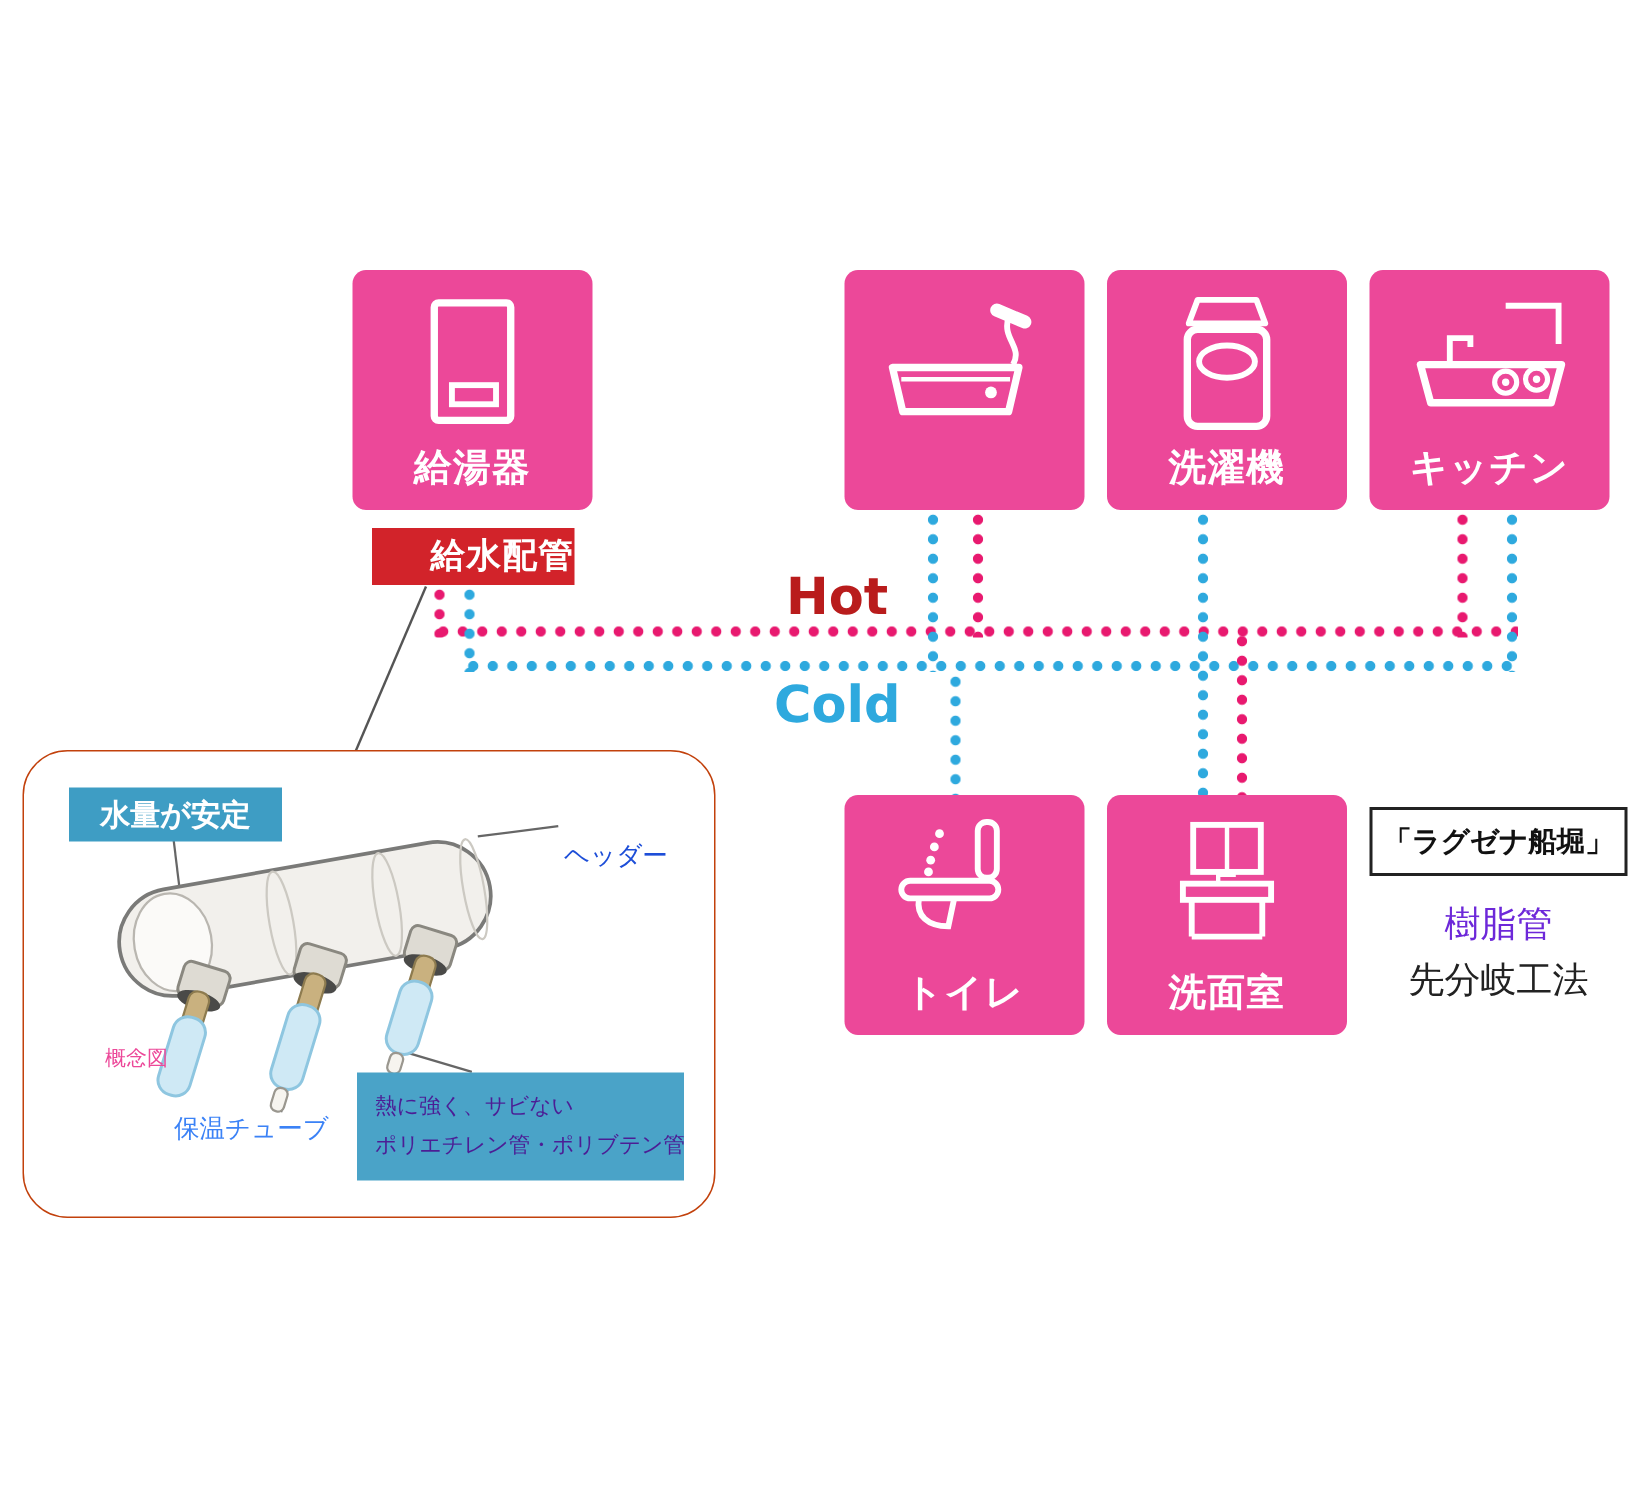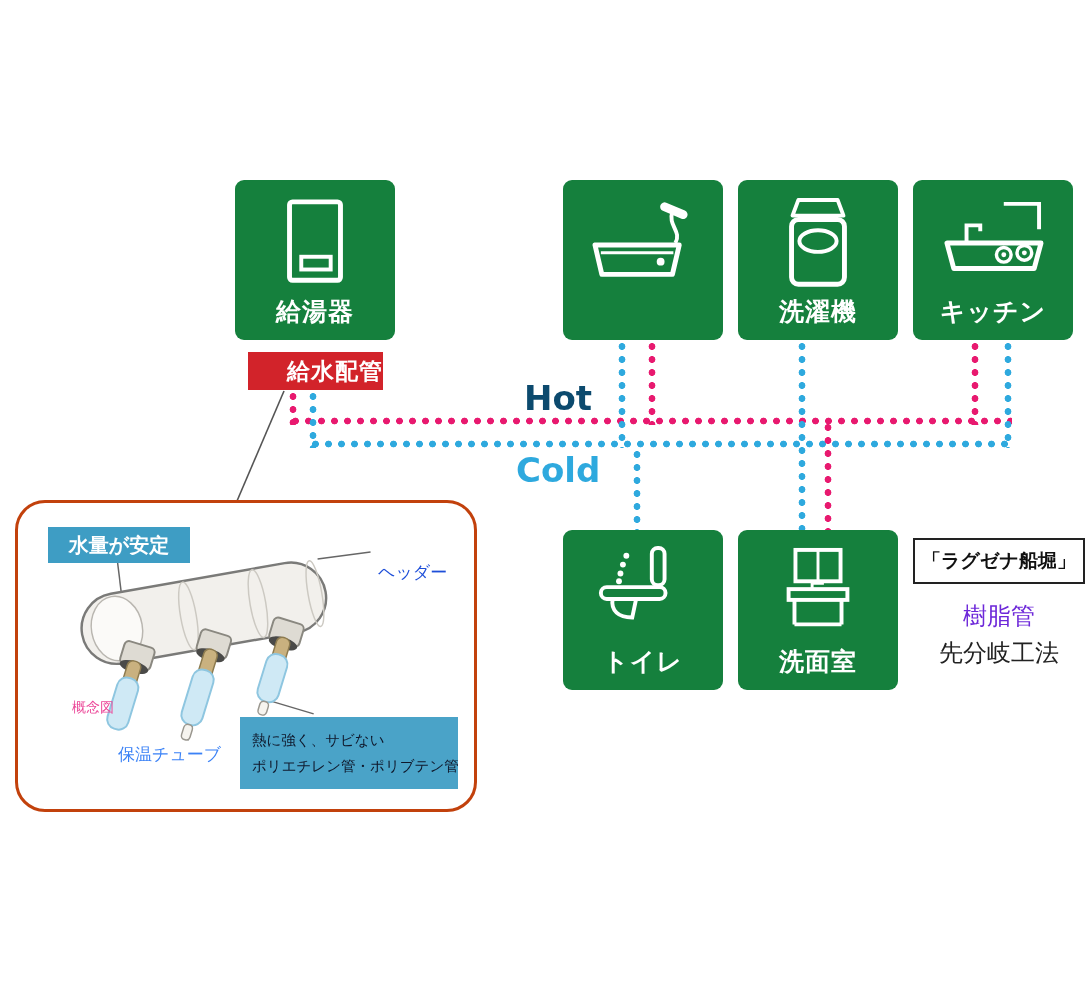--- a/index.html
+++ b/index.html
@@ -1,61 +1,61 @@
 <!DOCTYPE html>
 <html><head>
 <meta charset="utf-8">
 <style>
   * { margin:0; padding:0; box-sizing:border-box; }
   html,body { background:#fff; }
   body { font-family:"DejaVu Sans","Liberation Sans",sans-serif; }
   .canvas { position:relative; width:1088px; height:1000px; background:#fff; overflow:hidden; }
 
   
-  .node { position:absolute; width:160px; height:160px; background:#15803d; border-radius:9px; }
+  .node { position:absolute; width:160px; height:160px; background:#ec4899; border-radius:9px; }
   .node-icon { position:absolute; left:50%; transform:translateX(-50%); top:16px; }
   .node-label { position:absolute; bottom:12px; left:0; width:100%; text-align:center;
                 color:#fff; font-size:25px; font-weight:700; letter-spacing:1px; }
 
   
   .supply-label { position:absolute; left:248px; top:352px; width:135px; height:38px;
                   background:#d2232a; color:#fff; font-size:23px; font-weight:700;
                   text-align:right; line-height:38px; letter-spacing:1px; }
 
   
   .dots-h { position:absolute; height:8px; background-repeat:repeat-x; background-size:13px 8px; background-position:0 50%; }
   .dots-v { position:absolute; width:8px;  background-repeat:repeat-y; background-size:8px 13px; background-position:50% 0; }
   .hot-dots  { background-image:radial-gradient(circle, #e8196f 3.1px, rgba(0,0,0,0) 3.7px); }
   .cold-dots { background-image:radial-gradient(circle, #2ea9de 3.1px, rgba(0,0,0,0) 3.7px); }
 
-  .hot-label  { position:absolute; left:524px; top:378px; font-size:34px; font-weight:700; color:#0c4a6e; }
+  .hot-label  { position:absolute; left:524px; top:378px; font-size:34px; font-weight:700; color:#b91c1c; }
   .cold-label { position:absolute; left:516px; top:450px; font-size:34px; font-weight:700; color:#2ea9de; }
 
   
   .side-note { position:absolute; left:913px; top:538px; width:172px; text-align:center; }
   .side-note-title { border:2.5px solid #222; background:#fff; padding:8px 2px;
                      font-size:19px; font-weight:700; color:#111; }
   .side-note-line1 { margin-top:16px; font-size:24px; color:#6d28d9; }
   .side-note-line2 { margin-top:5px;  font-size:24px; color:#222; }
 
   
   .overlay { position:absolute; left:0; top:0; width:1088px; height:1000px; pointer-events:none; }
 
   
   .callout { position:absolute; left:15px; top:500px; width:462px; height:312px;
-             border:3px solid #c2410c; border-radius:30px; background:#fff; }
+             border:1px solid #c2410c; border-radius:30px; background:#fff; }
   .manifold { position:absolute; left:0; top:0; width:100%; height:100%; }
   .stable-label { position:absolute; left:30px; top:24px; width:142px; height:36px;
                   background:#3e9dc4; color:#fff; font-size:20px; font-weight:700;
                   text-align:center; line-height:36px; }
   .header-label  { position:absolute; left:360px; top:40px;  font-size:17px; color:#1d4ed8;margin-top:18px; }
   .diagram-note  { position:absolute; left:54px;  top:196px; font-size:14px; color:#ec4899; }
   .tube-label    { position:absolute; left:100px; top:240px; font-size:17px; color:#3b82f6; }
   .pipe-note { position:absolute; left:222px; top:214px; width:218px; background:#4aa3c8;
-               color:#0f172a; padding:10px 12px; font-size:14.5px; line-height:1.8; }
+               color:#4c1d95; padding:10px 12px; font-size:14.5px; line-height:1.8; }
   .pipe-note div { white-space:nowrap; }
 </style>
 </head>
 <body>
 
 <div class="canvas">
 
   <div class="node" style="left:235px;top:180px">
     <svg class="node-icon" width="98" height="98" viewBox="0 0 100 100">
       <rect x="24" y="6" width="52" height="80" rx="3" fill="none" stroke="#fff" stroke-width="5"></rect>

